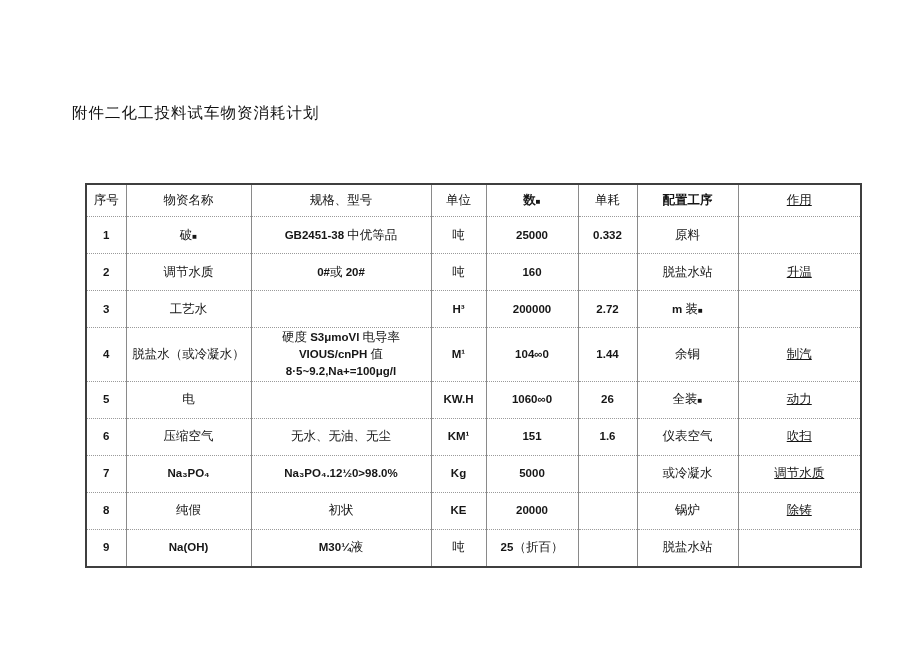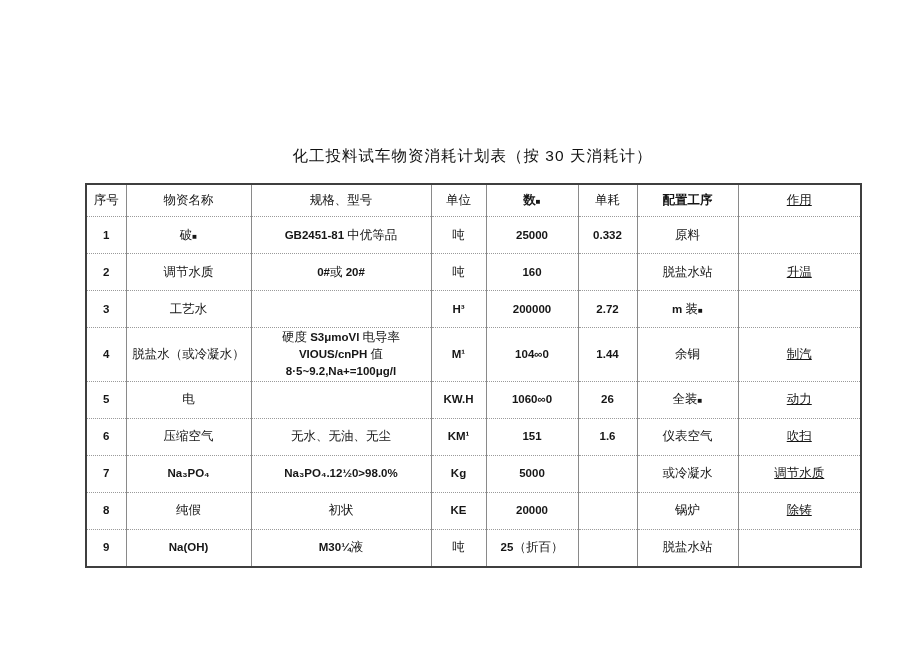--- a/index.html
+++ b/index.html
@@ -63,22 +63,22 @@
     font-size:8px;
     line-height:1;
     vertical-align:baseline;
   }
 </style>
 </head>
 <body>
 
 <div class="page">
 
+  <div class="doc-heading">附件二化工投料试车物资消耗计划</div>
 
-  <div class="table-caption">化工投料试车物资消耗计划表（按 30 天消耗计）</div>
 
   <table class="materials">
     <colgroup>
       <col style="width:40px">
       <col style="width:125px">
       <col style="width:180px">
       <col style="width:55px">
       <col style="width:92px">
       <col style="width:59px">
       <col style="width:101px">
@@ -93,21 +93,21 @@
           <th class="hd-bold">数<span class="sq">■</span></th>
           <th>单耗</th>
           <th class="hd-bold">配置工序</th>
           <th>作用</th>
         </tr>
     </thead>
     <tbody>
         <tr>
           <td><b>1</b></td>
           <td>破<span class="sq">■</span></td>
-          <td><b>GB2451-81 </b>中优等品</td>
+          <td><b>GB2451-38 </b>中优等品</td>
           <td>吨</td>
           <td><b>25000</b></td>
           <td><b>0.332</b></td>
           <td>原料</td>
           <td></td>
         </tr>
         <tr>
           <td><b>2</b></td>
           <td>调节水质</td>
           <td><b>0#</b>或<b> 20#</b></td>

